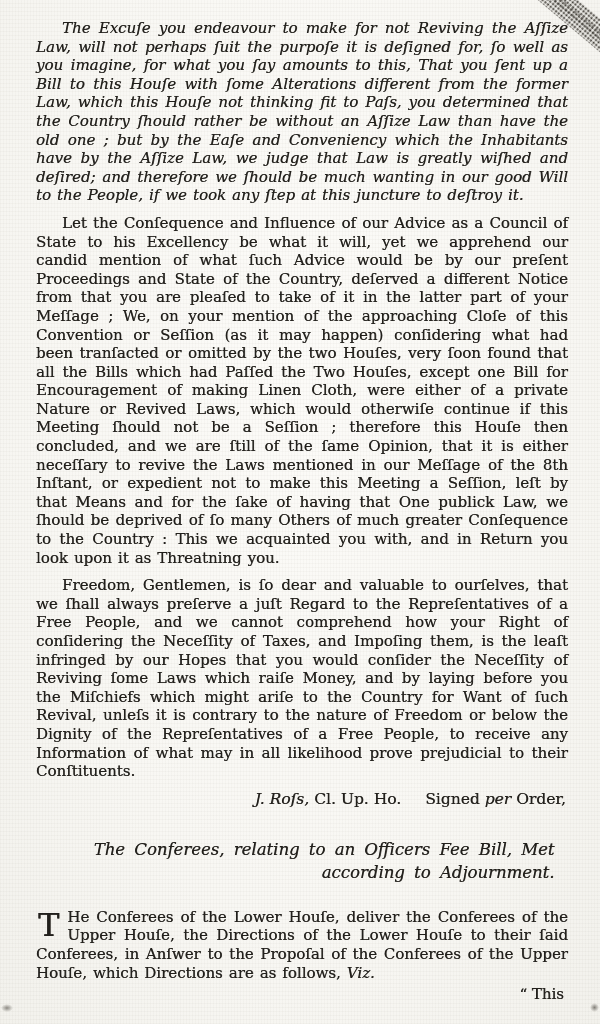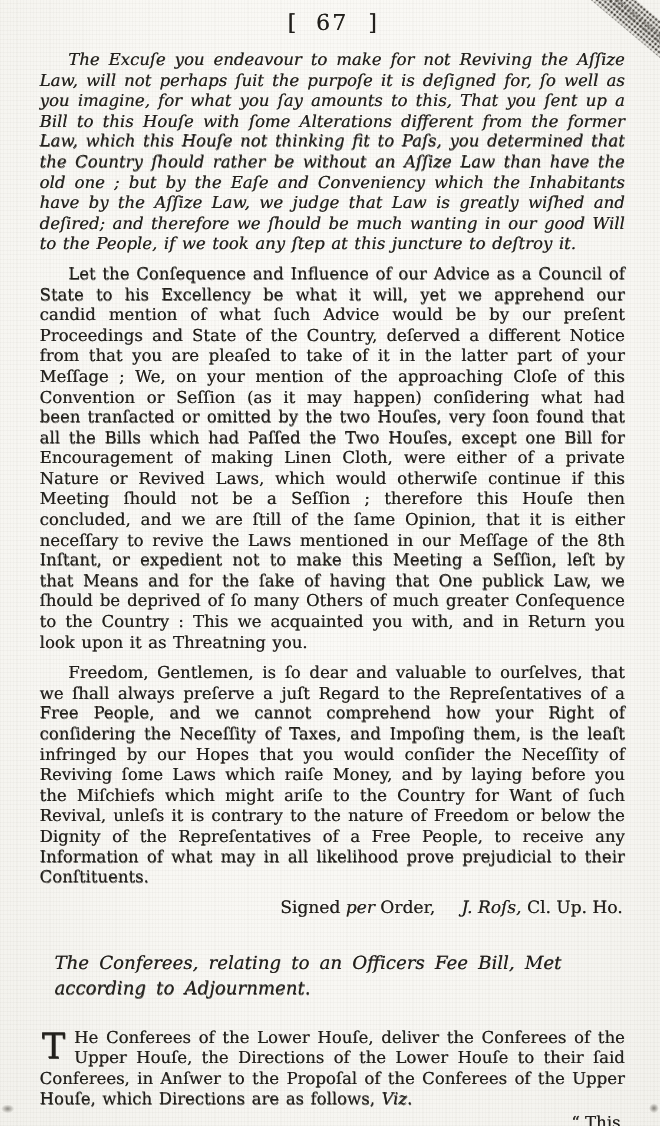--- a/index.html
+++ b/index.html
@@ -101,21 +101,21 @@
     gap: 24px;
     margin: 6px 2px 0 0;
     font-size: 15.5px;
     text-shadow: 0.3px 0.3px 0.5px rgba(30,27,23,0.7);
   }
   .it { font-style: italic; }
 
   .section-heading {
     margin: 30px auto 0 auto;
     max-width: 505px;
-    text-align: left;
+    text-align: right;
     font-style: italic;
     font-size: 16.5px;
     line-height: 23px;
     word-spacing: 4px;
     text-shadow: 0.3px 0.3px 0.5px rgba(30,27,23,0.7);
   }
 
   .conferees {
     margin: 24px 0 0 0;
     font-size: 15px;
@@ -143,33 +143,30 @@
 <body>
 
 <div class="page">
   <div class="grain"></div>
   <div class="corner-tear"></div>
   <div class="speck-bl"></div>
   <div class="speck-br"></div>
 
   <div class="content">
 
-    <div class="page-header">
-      <span class="bracket">[</span><span class="num">67</span><span class="bracket">]</span>
-    </div>
 
     <p class="body-par first">The Excuſe you endeavour to make for not Reviving the Aſſize Law, will not perhaps ſuit the purpoſe it is deſigned for, ſo well as you imagine, for what you ſay amounts to this, That you ſent up a Bill to this Houſe with ſome Alterations different from the former Law, which this Houſe not thinking fit to Paſs, you determined that the Country ſhould rather be without an Aſſize Law than have the old one ; but by the Eaſe and Conveniency which the Inhabitants have by the Aſſize Law, we judge that Law is greatly wiſhed and deſired; and therefore we ſhould be much wanting in our good Will to the People, if we took any ſtep at this juncture to deſtroy it.</p>
 
     <p class="body-par">Let the Conſequence and Influence of our Advice as a Council of State to his Excellency be what it will, yet we apprehend our candid mention of what ſuch Advice would be by our preſent Proceedings and State of the Country, deſerved a different Notice from that you are pleaſed to take of it in the latter part of your Meſſage ; We, on your mention of the approaching Cloſe of this Convention or Seſſion (as it may happen) conſidering what had been tranſacted or omitted by the two Houſes, very ſoon found that all the Bills which had Paſſed the Two Houſes, except one Bill for Encouragement of making Linen Cloth, were either of a private Nature or Revived Laws, which would otherwiſe continue if this Meeting ſhould not be a Seſſion ; therefore this Houſe then concluded, and we are ſtill of the ſame Opinion, that it is either neceſſary to revive the Laws mentioned in our Meſſage of the 8th Inſtant, or expedient not to make this Meeting a Seſſion, leſt by that Means and for the ſake of having that One publick Law, we ſhould be deprived of ſo many Others of much greater Conſequence to the Country : This we acquainted you with, and in Return you look upon it as Threatning you.</p>
 
     <p class="body-par">Freedom, Gentlemen, is ſo dear and valuable to ourſelves, that we ſhall always preſerve a juſt Regard to the Repreſentatives of a Free People, and we cannot comprehend how your Right of conſidering the Neceſſity of Taxes, and Impoſing them, is the leaſt infringed by our Hopes that you would conſider the Neceſſity of Reviving ſome Laws which raiſe Money, and by laying before you the Miſchiefs which might ariſe to the Country for Want of ſuch Revival, unleſs it is contrary to the nature of Freedom or below the Dignity of the Repreſentatives of a Free People, to receive any Information of what may in all likelihood prove prejudicial to their Conſtituents.</p>
 
     <div class="signature-line">
+      <span><span class="it">J. Roſs,</span>&nbsp;<span>Cl. Up. Ho.</span></span>
       <span><span>Signed</span>&nbsp;<span class="it">per</span>&nbsp;<span>Order,</span></span>
-      <span><span class="it">J. Roſs,</span>&nbsp;<span>Cl. Up. Ho.</span></span>
     </div>
 
     <div class="section-heading">The Conferees, relating to an Officers Fee Bill, Met according to Adjournment.</div>
 
     <p class="conferees"><span class="drop-cap">T</span><span>He Conferees of the Lower Houſe, deliver the Conferees of the Upper Houſe, the Directions of the Lower Houſe to their ſaid Conferees, in Anſwer to the Propoſal of the Conferees of the Upper Houſe, which Directions are as follows, </span><span class="it">Viz.</span></p>
 
     <div class="catchword">“ This</div>
 
   </div>
 </div>

